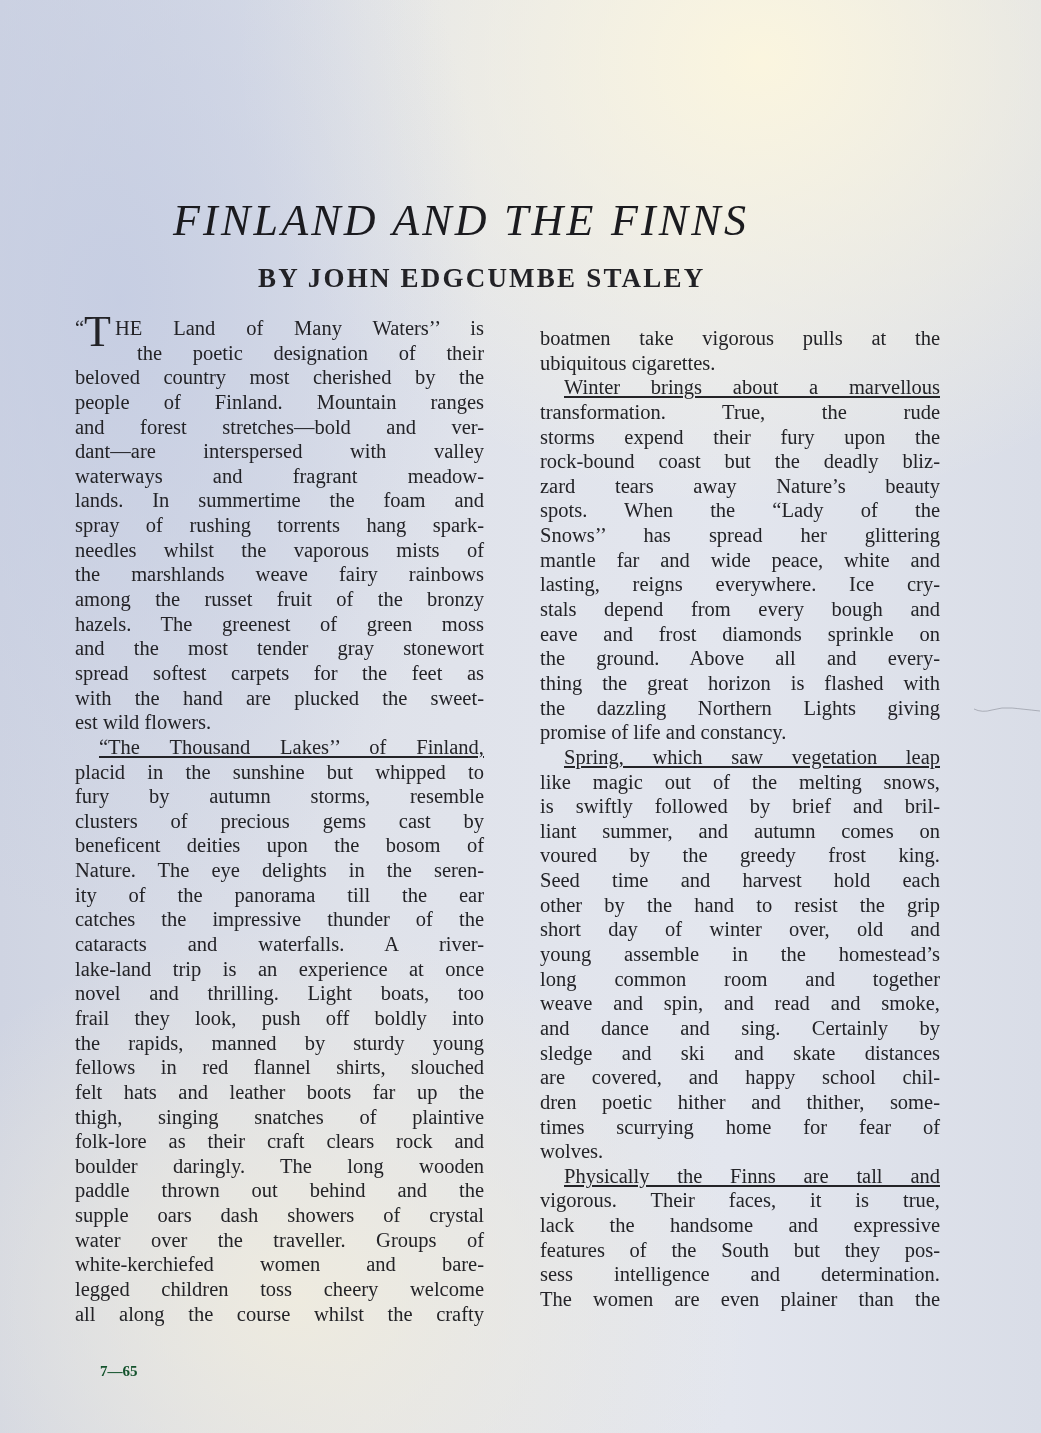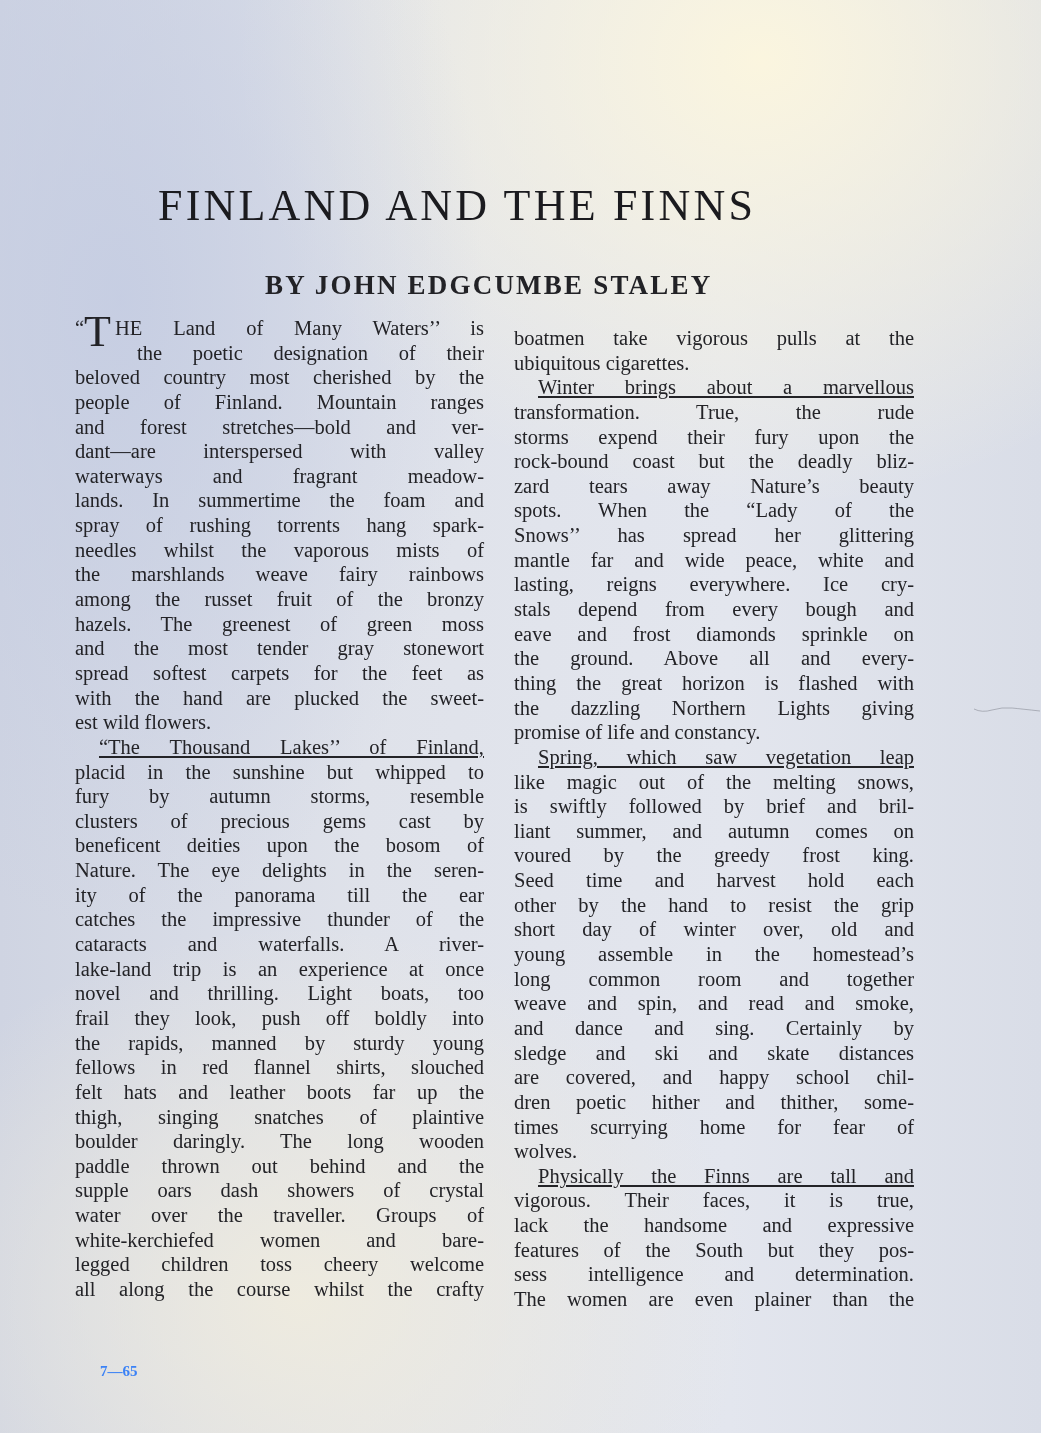--- a/index.html
+++ b/index.html
@@ -10,49 +10,49 @@
         radial-gradient(ellipse 700px 600px at 760px 60px, rgba(252,246,222,0.95), rgba(252,246,222,0) 75%),
         radial-gradient(ellipse 600px 500px at 300px 1300px, rgba(240,236,222,0.9), rgba(240,236,222,0) 75%),
         linear-gradient(90deg, #cfd4e2 0%, #dfe2ea 35%, #e3e6ee 70%, #d9dde7 100%);
       font-family: "Liberation Serif", "DejaVu Serif", serif;
       color: #1e1e22;
     }
     .page { position: absolute; inset: 0; }
     .title {
       position: absolute; left: 158px; top: 180px; width: 680px;
       font-size: 44px; letter-spacing: 3.2px; font-weight: normal;
-      color: #1b1b1f; white-space: nowrap; margin: 0;
+      color: #1b1b1f; white-space: nowrap; margin: 15px; font-style: italic;
     }
     .byline {
       position: absolute; left: 248px; top: 253px; width: 520px;
       font-size: 27px; letter-spacing: 2.2px; white-space: nowrap;
-      color: #222226; margin: 17px;
+      color: #222226; margin: 10px;
     }
     .col {
       position: absolute; top: 316px;
       font-size: 20.5px; line-height: 24.65px;
       color: #232327;
     }
     .col.left { left: 75px; width: 409px; }
-    .col.right { left: 514px; width: 400px; top: 326px; }
+    .col.right { left: 540px; width: 400px; top: 326px; }
     .ln {
       display: block; text-align: justify; text-align-last: justify;
       white-space: nowrap; height: 24.65px; overflow: visible;
     }
     .ln.last { text-align-last: left; }
     .ln.indent { padding-left: 24px; text-decoration: underline; }
     .ln.dropcap-indent { padding-left: 62px; }
     .dropcap-line { position: relative; }
     .dropcap {
       display: inline-block; font-size: 44px; line-height: 36px;
       vertical-align: top; margin-top: -2px; margin-right: 4px;
     }
     .folio {
       position: absolute; left: 100px; top: 1363px;
-      font-size: 15px; font-weight: bold; color: #3b82f6;
+      font-size: 15px; font-weight: bold; color: #14532d;
     }
     .scratch {
       position: absolute; left: 972px; top: 705px; width: 70px; height: 10px;
     }
   </style>
 </head>
 <body>
 
 <div class="page">
 
@@ -86,20 +86,21 @@
     <span class="ln">ity of the panorama till the ear</span>
     <span class="ln">catches the impressive thunder of the</span>
     <span class="ln">cataracts and waterfalls.  A river-</span>
     <span class="ln">lake-land trip is an experience at once</span>
     <span class="ln">novel and thrilling.  Light boats, too</span>
     <span class="ln">frail they look, push off boldly into</span>
     <span class="ln">the rapids, manned by sturdy young</span>
     <span class="ln">fellows in red flannel shirts, slouched</span>
     <span class="ln">felt hats and leather boots far up the</span>
     <span class="ln">thigh, singing snatches of plaintive</span>
+    <span class="ln">folk-lore as their craft clears rock and</span>
     <span class="ln">boulder daringly.  The long wooden</span>
     <span class="ln">paddle thrown out behind and the</span>
     <span class="ln">supple oars dash showers of crystal</span>
     <span class="ln">water over the traveller.  Groups of</span>
     <span class="ln">white-kerchiefed women and bare-</span>
     <span class="ln">legged children toss cheery welcome</span>
     <span class="ln">all along the course whilst the crafty</span>
   </div>
 
   <div class="col right">

